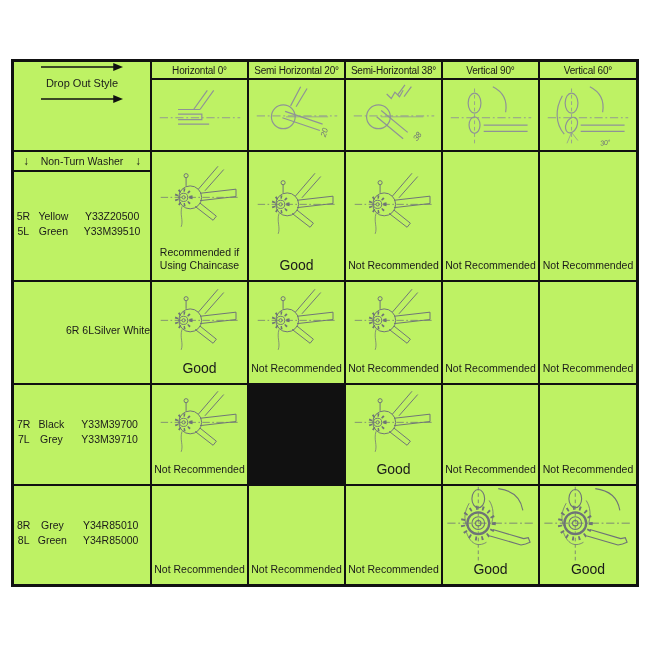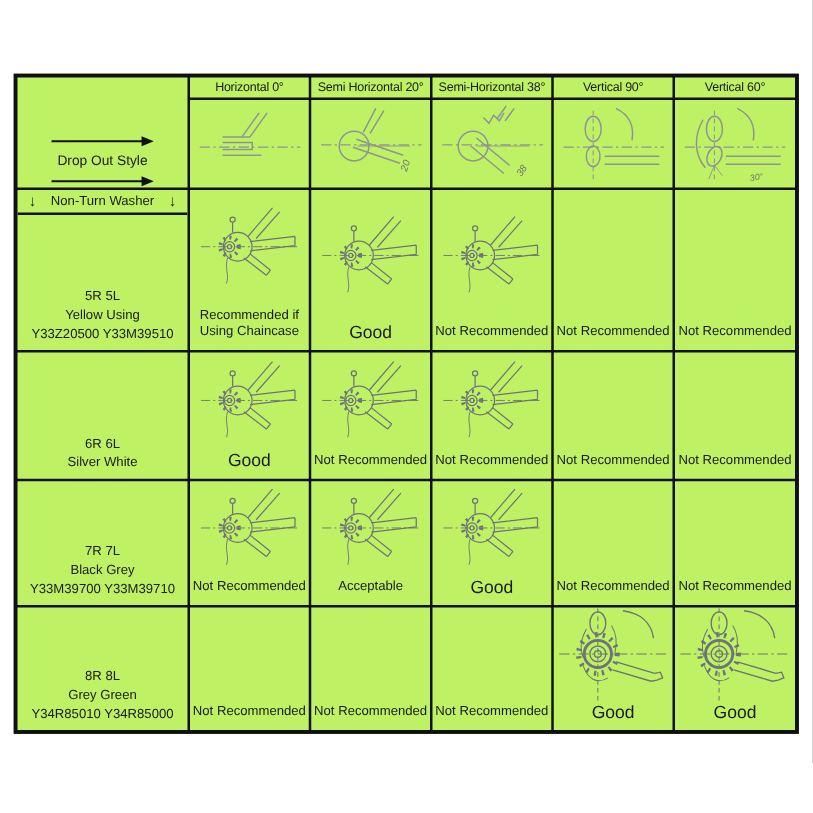--- a/index.html
+++ b/index.html
@@ -7,38 +7,38 @@
         font-family:"Liberation Sans","DejaVu Sans",sans-serif;color:var(--text,#1a1a1a);overflow:hidden;}
   .grid{position:absolute;left:11px;top:59px;width:628px;height:528px;box-sizing:border-box;
         border:3px solid var(--border,#111);background:var(--border,#111);
         display:grid;grid-template-columns:136px 95px 95px 95px 95px 96px;
         grid-template-rows:16px 70px 128px 101px 99px 98px;gap:2px;}
   .cell{background:#bef264;position:relative;overflow:hidden;}
   .gc1{grid-column:1}.gc2{grid-column:2}.gc3{grid-column:3}.gc4{grid-column:4}.gc5{grid-column:5}.gc6{grid-column:6}
   .gr1{grid-row:1}.gr2{grid-row:2}.gr3{grid-row:3}.gr4{grid-row:4}.gr5{grid-row:5}.gr6{grid-row:6}
   .gr12{grid-row:1/3}
 
-  .corner{display:flex;flex-direction:column;align-items:center;justify-content:flex-end;gap:5px;}
+  .corner{display:flex;flex-direction:column;align-items:center;justify-content:flex-start;gap:5px;}
   .axis-label{font-size:11px;}
   .rarrow{width:82px;height:10px;display:block;}
 
   .head{display:flex;align-items:center;justify-content:center;font-size:10px;white-space:nowrap;letter-spacing:-0.2px;}
 
   .ddraw{display:flex;align-items:center;justify-content:center;}
   svg.dropout{width:90px;height:64px;stroke:var(--drawing-stroke,#8f9396);stroke-width:1.3;fill:none;stroke-linecap:butt;}
   .angle-label{position:absolute;font-size:8px;font-style:italic;color:var(--hub-stroke,#6e7377);}
   .ang20{right:15px;bottom:13px;transform:rotate(-72deg);}
   .ang38{right:19px;bottom:9px;transform:rotate(-55deg);}
   .ang30{right:25px;bottom:4px;font-size:7px;transform:rotate(-8deg);}
 
   .labelcol{display:flex;flex-direction:column;}
   .washer-head{flex:none;height:20px;box-sizing:border-box;border-bottom:2px solid var(--border,#111);
                display:flex;align-items:center;justify-content:space-between;padding:0 9px;font-size:10.5px;}
   .darr{font-size:12px;font-weight:700;line-height:1;}
-  .rowlabel{flex:1;display:flex;flex-direction:column;justify-content:flex-end;align-items:center;
+  .rowlabel{flex:1;display:flex;flex-direction:row;justify-content:flex-end;align-items:center;
             text-align:center;font-size:10.5px;line-height:15px;padding-bottom:5px;}
 
   .datacell{display:flex;flex-direction:column;}
   .fig{flex:1;display:flex;align-items:center;justify-content:center;min-height:0;}
   svg.hub{width:88px;height:72px;stroke:var(--hub-stroke,#6e7377);stroke-width:1.2;fill:none;stroke-linecap:butt;}
   .gr6 svg.hub{width:94px;height:80px;}
   .verdict{flex:none;text-align:center;font-size:10.5px;line-height:13px;padding:0 2px 8px;}
   .em .verdict{font-weight:400;font-size:14px;}
   .defs{position:absolute;width:0;height:0;overflow:hidden;}
 </style>
@@ -177,21 +177,21 @@
     </div>
 
     <div class="cell labelcol gc1 gr3">
       <div class="washer-head">
         <span class="darr">↓</span>
         <span>Non-Turn Washer</span>
         <span class="darr">↓</span>
       </div>
       <div class="rowlabel">
         <div>5R 5L</div>
-        <div>Yellow Using</div>
+        <div>Yellow Green</div>
         <div>Y33Z20500 Y33M39510</div>
       </div>
     </div>
     <div class="cell datacell gc2 gr3">
       <div class="fig">
           <svg class="hub">
             <use href="#sym-hub-side"></use>
           </svg>
         </div>
       <div class="verdict">Recommended if Using Chaincase</div>
@@ -268,28 +268,20 @@
       </div>
     </div>
     <div class="cell datacell gc2 gr5">
       <div class="fig">
           <svg class="hub">
             <use href="#sym-hub-side"></use>
           </svg>
         </div>
       <div class="verdict">Not Recommended</div>
     </div>
-    <div class="cell datacell gc3 gr5">
-      <div class="fig">
-          <svg class="hub">
-            <use href="#sym-hub-side"></use>
-          </svg>
-        </div>
-      <div class="verdict">Acceptable</div>
-    </div>
     <div class="cell datacell em gc4 gr5">
       <div class="fig">
           <svg class="hub">
             <use href="#sym-hub-side"></use>
           </svg>
         </div>
       <div class="verdict">Good</div>
     </div>
     <div class="cell datacell gc5 gr5">
       <div class="fig"></div>

